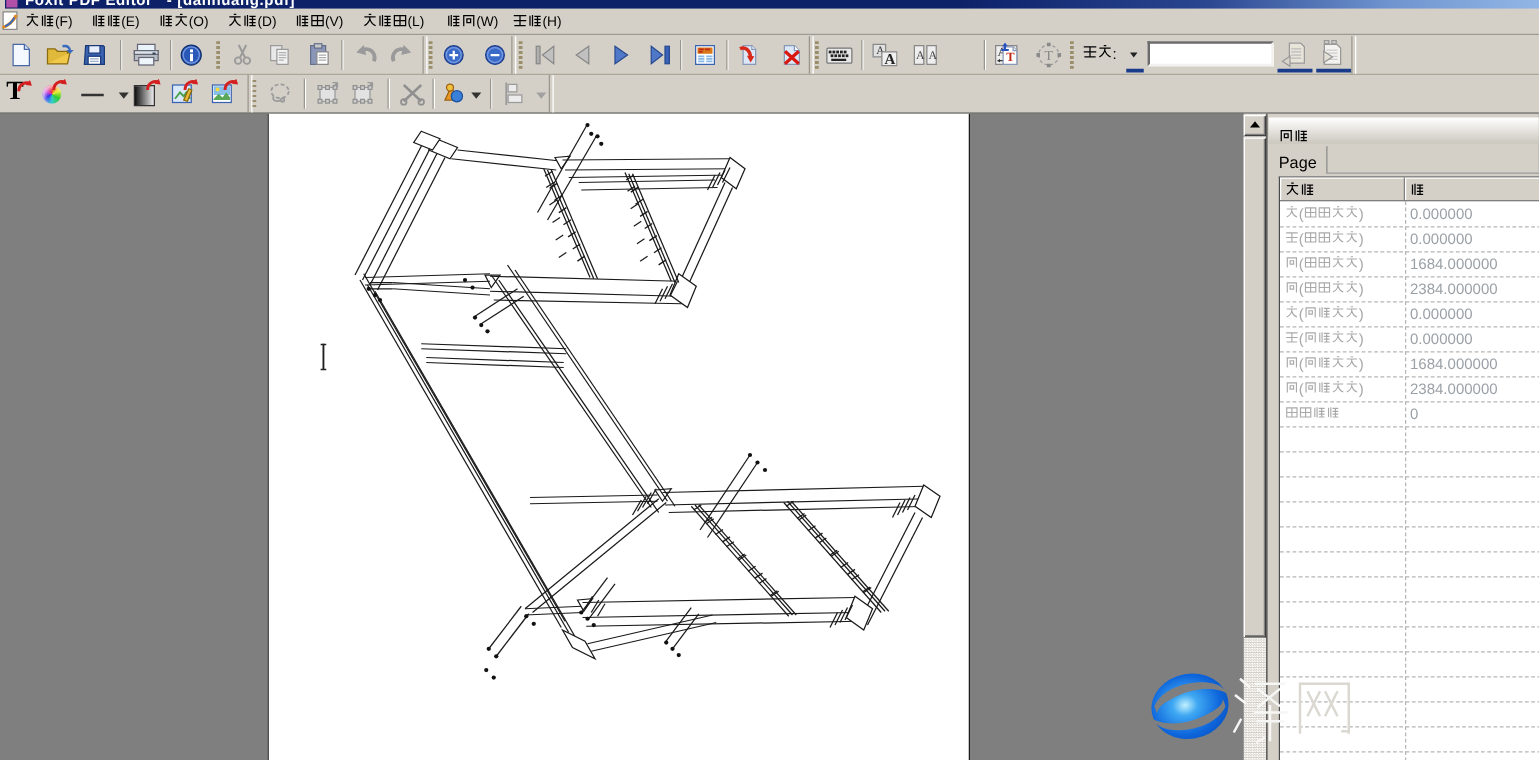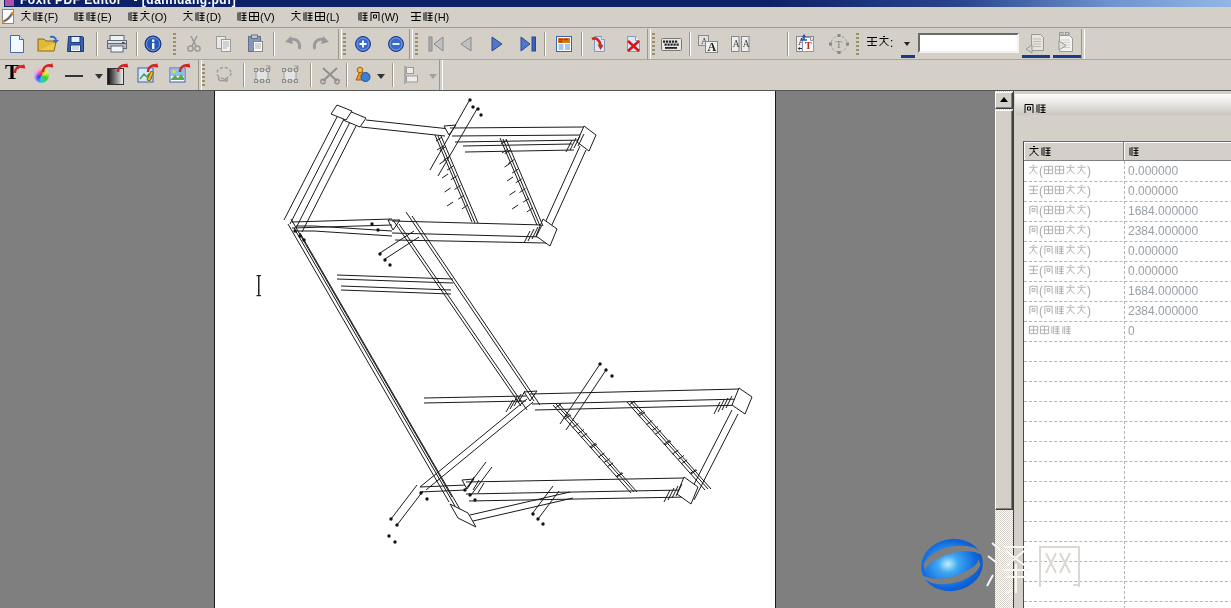--- a/index.html
+++ b/index.html
@@ -616,20 +616,25 @@
 
 </div>
 <div id="panel">
   <div id="phead">
       <div style="position:absolute;left:8px;top:8px;font-size:12px;color:#000"><svg class="cj" width="12" height="12">
           <use href="#g3"></use>
         </svg><svg class="cj" width="12" height="12">
           <use href="#g5"></use>
         </svg></div>
     </div>
+  <div id="ptab">
+      <div style="position:absolute;left:8px;top:7px;font-size:13px;color:#000;font-family:'Liberation Sans'">Page</div>
+      <div style="position:absolute;left:46px;top:2px;width:1px;height:22px;background:#8a8a8a"></div>
+<div style="position:absolute;left:47px;top:23px;width:169px;height:1px;background:#9a9a9a"></div>
+    </div>
   <div id="ptable">
       <div class="th" style="left:0;width:100px"><svg class="cj" width="12" height="12">
           <use href="#g4"></use>
         </svg><svg class="cj" width="12" height="12">
           <use href="#g5"></use>
         </svg></div>
 <div class="th" style="left:100px;width:109px;border-right:none"><svg class="cj" width="12" height="12">
           <use href="#g5"></use>
         </svg></div>
 <div class="rowline" style="top:39px"></div>

